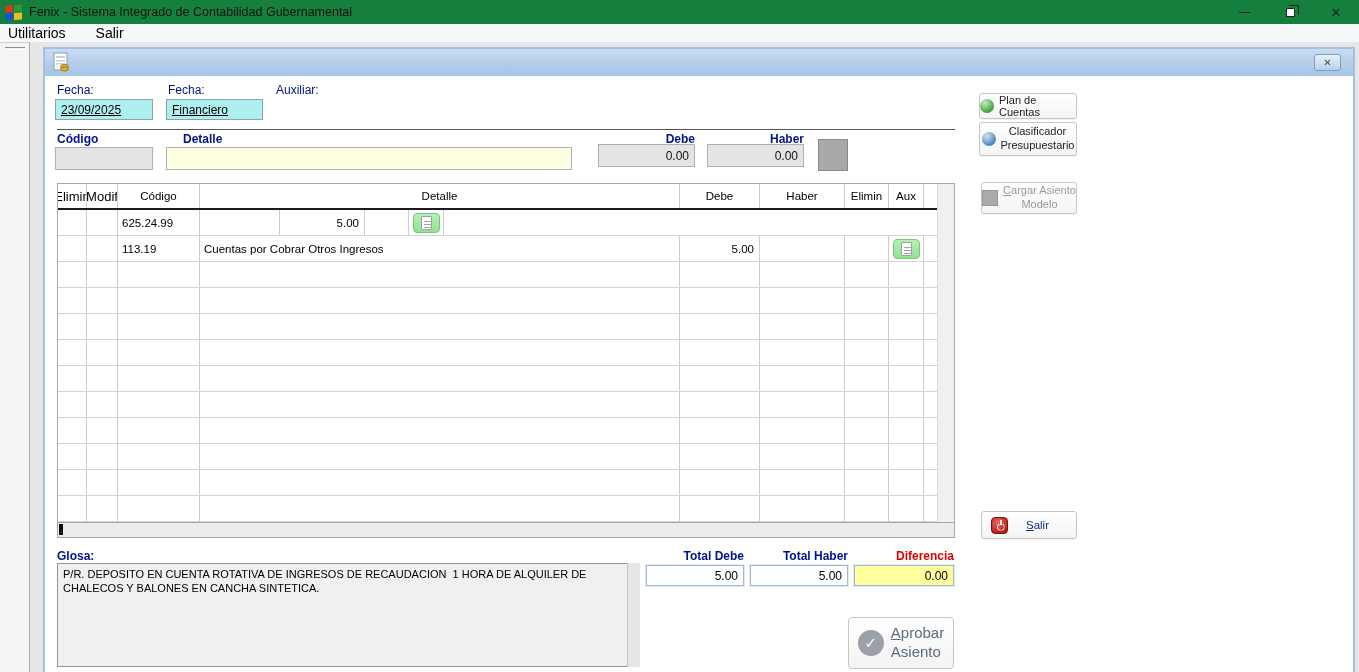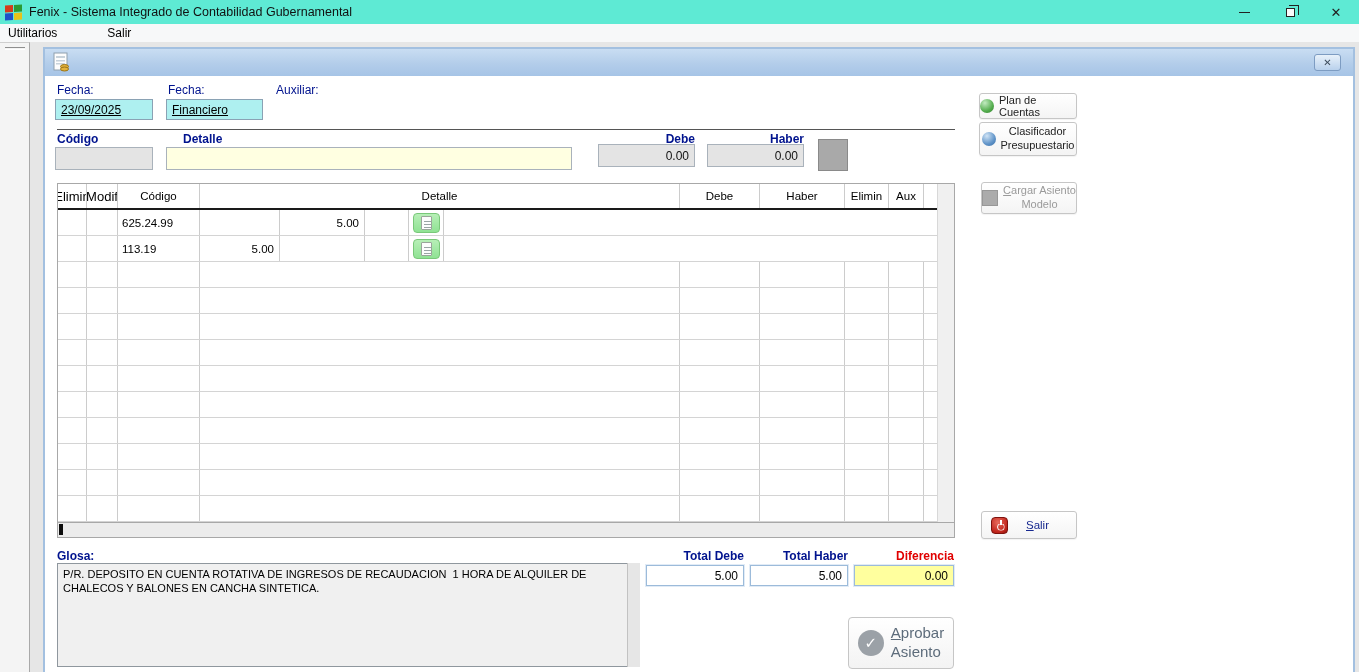--- a/index.html
+++ b/index.html
@@ -1,35 +1,35 @@
 <!DOCTYPE html>
 <html><head>
 <meta charset="utf-8">
 <style>
   * { box-sizing: border-box; margin: 0; padding: 0; }
   html,body { width:1359px; height:672px; overflow:hidden; }
   body { font-family:"Liberation Sans","DejaVu Sans",sans-serif; background:#e9e9e9; position:relative; font-size:12px; color:#000; }
 
   
-  .titlebar { position:absolute; left:0; top:0; width:1359px; height:24px; background:#5eead4; display:flex; align-items:center; }
+  .titlebar { position:absolute; left:0; top:0; width:1359px; height:24px; background:#15803d; display:flex; align-items:center; }
   .app-icon { width:17px; height:15px; margin-left:5px; display:grid; grid-template-columns:8px 8px; grid-template-rows:7px 7px; gap:1px; transform:skewY(-4deg); }
   .app-icon i { display:block; }
   .app-icon i:nth-child(1){background:#d43b1c;} .app-icon i:nth-child(2){background:#2a9a33;}
   .app-icon i:nth-child(3){background:#1d53c8;} .app-icon i:nth-child(4){background:#e8c21a;}
   .title-text { margin-left:7px; font-size:12.5px; color:#111; }
   .win-controls { position:absolute; right:0; top:0; height:24px; display:flex; }
   .win-btn { width:46px; height:24px; display:flex; align-items:center; justify-content:center; }
   .glyph-min { width:11px; border-bottom:1px solid #222; }
   .glyph-restore { width:9px; height:9px; border:1px solid #222; position:relative; background:#f9fafb; }
   .glyph-restore:before { content:""; position:absolute; left:2px; top:-4px; width:9px; height:9px; border:1px solid #222; border-left:none; border-bottom:none; }
   .glyph-close { font-size:13px; color:#222; line-height:1; }
 
   
   .menubar { position:absolute; left:0; top:24px; width:1359px; height:18px; background:#f7f8f9; display:flex; align-items:center; }
-  .menu-item { padding:0 25px; font-size:12px; height:18px; display:flex; align-items:center; }
+  .menu-item { padding:0 15px; font-size:14px; height:18px; display:flex; align-items:center; }
   .menu-item:first-child { padding-left:8px; }
 
   
   .mdi { position:absolute; left:0; top:42px; width:1359px; height:630px; background:#e6e6e6; }
   .dock-panel { position:absolute; left:0; top:0; width:30px; height:630px; background:#f4f4f4; border-right:1px solid #a9a9a9; border-top:1px solid #cfcfcf; }
   .dock-grip { width:20px; height:3px; margin:4px auto 0; border-top:1px solid #8f8f8f; border-bottom:1px solid #ffffff; }
 
   
   .child { position:absolute; left:43px; top:5px; width:1312px; height:625px; background:#fff; border:2px solid #a3c0e0; border-bottom:none; }
   .child-titlebar { position:absolute; left:0; top:0; width:100%; height:27px; background:linear-gradient(180deg,#c9ddf2 0%,#b3cdea 55%,#a6c4e6 100%); }
@@ -180,20 +180,21 @@
               <button class="aux-btn">
                 <span class="aux-doc"></span>
               </button>
             </div>
             <div class="cell fill" style="width: 15px;"></div>
           </div>
           <div class="grid-row">
             <div class="cell c-center" style="width: 29px;"></div>
             <div class="cell c-center" style="width: 31px;"></div>
             <div class="cell c-left" style="width: 82px;">113.19</div>
+            <div class="cell c-left" style="width: 480px;">Cuentas por Cobrar Otros Ingresos</div>
             <div class="cell c-right" style="width: 80px;">5.00</div>
             <div class="cell c-right" style="width: 85px;"></div>
             <div class="cell c-center" style="width: 44px;"></div>
             <div class="cell c-center" style="width: 35px;">
               <button class="aux-btn">
                 <span class="aux-doc"></span>
               </button>
             </div>
             <div class="cell fill" style="width: 15px;"></div>
           </div>

